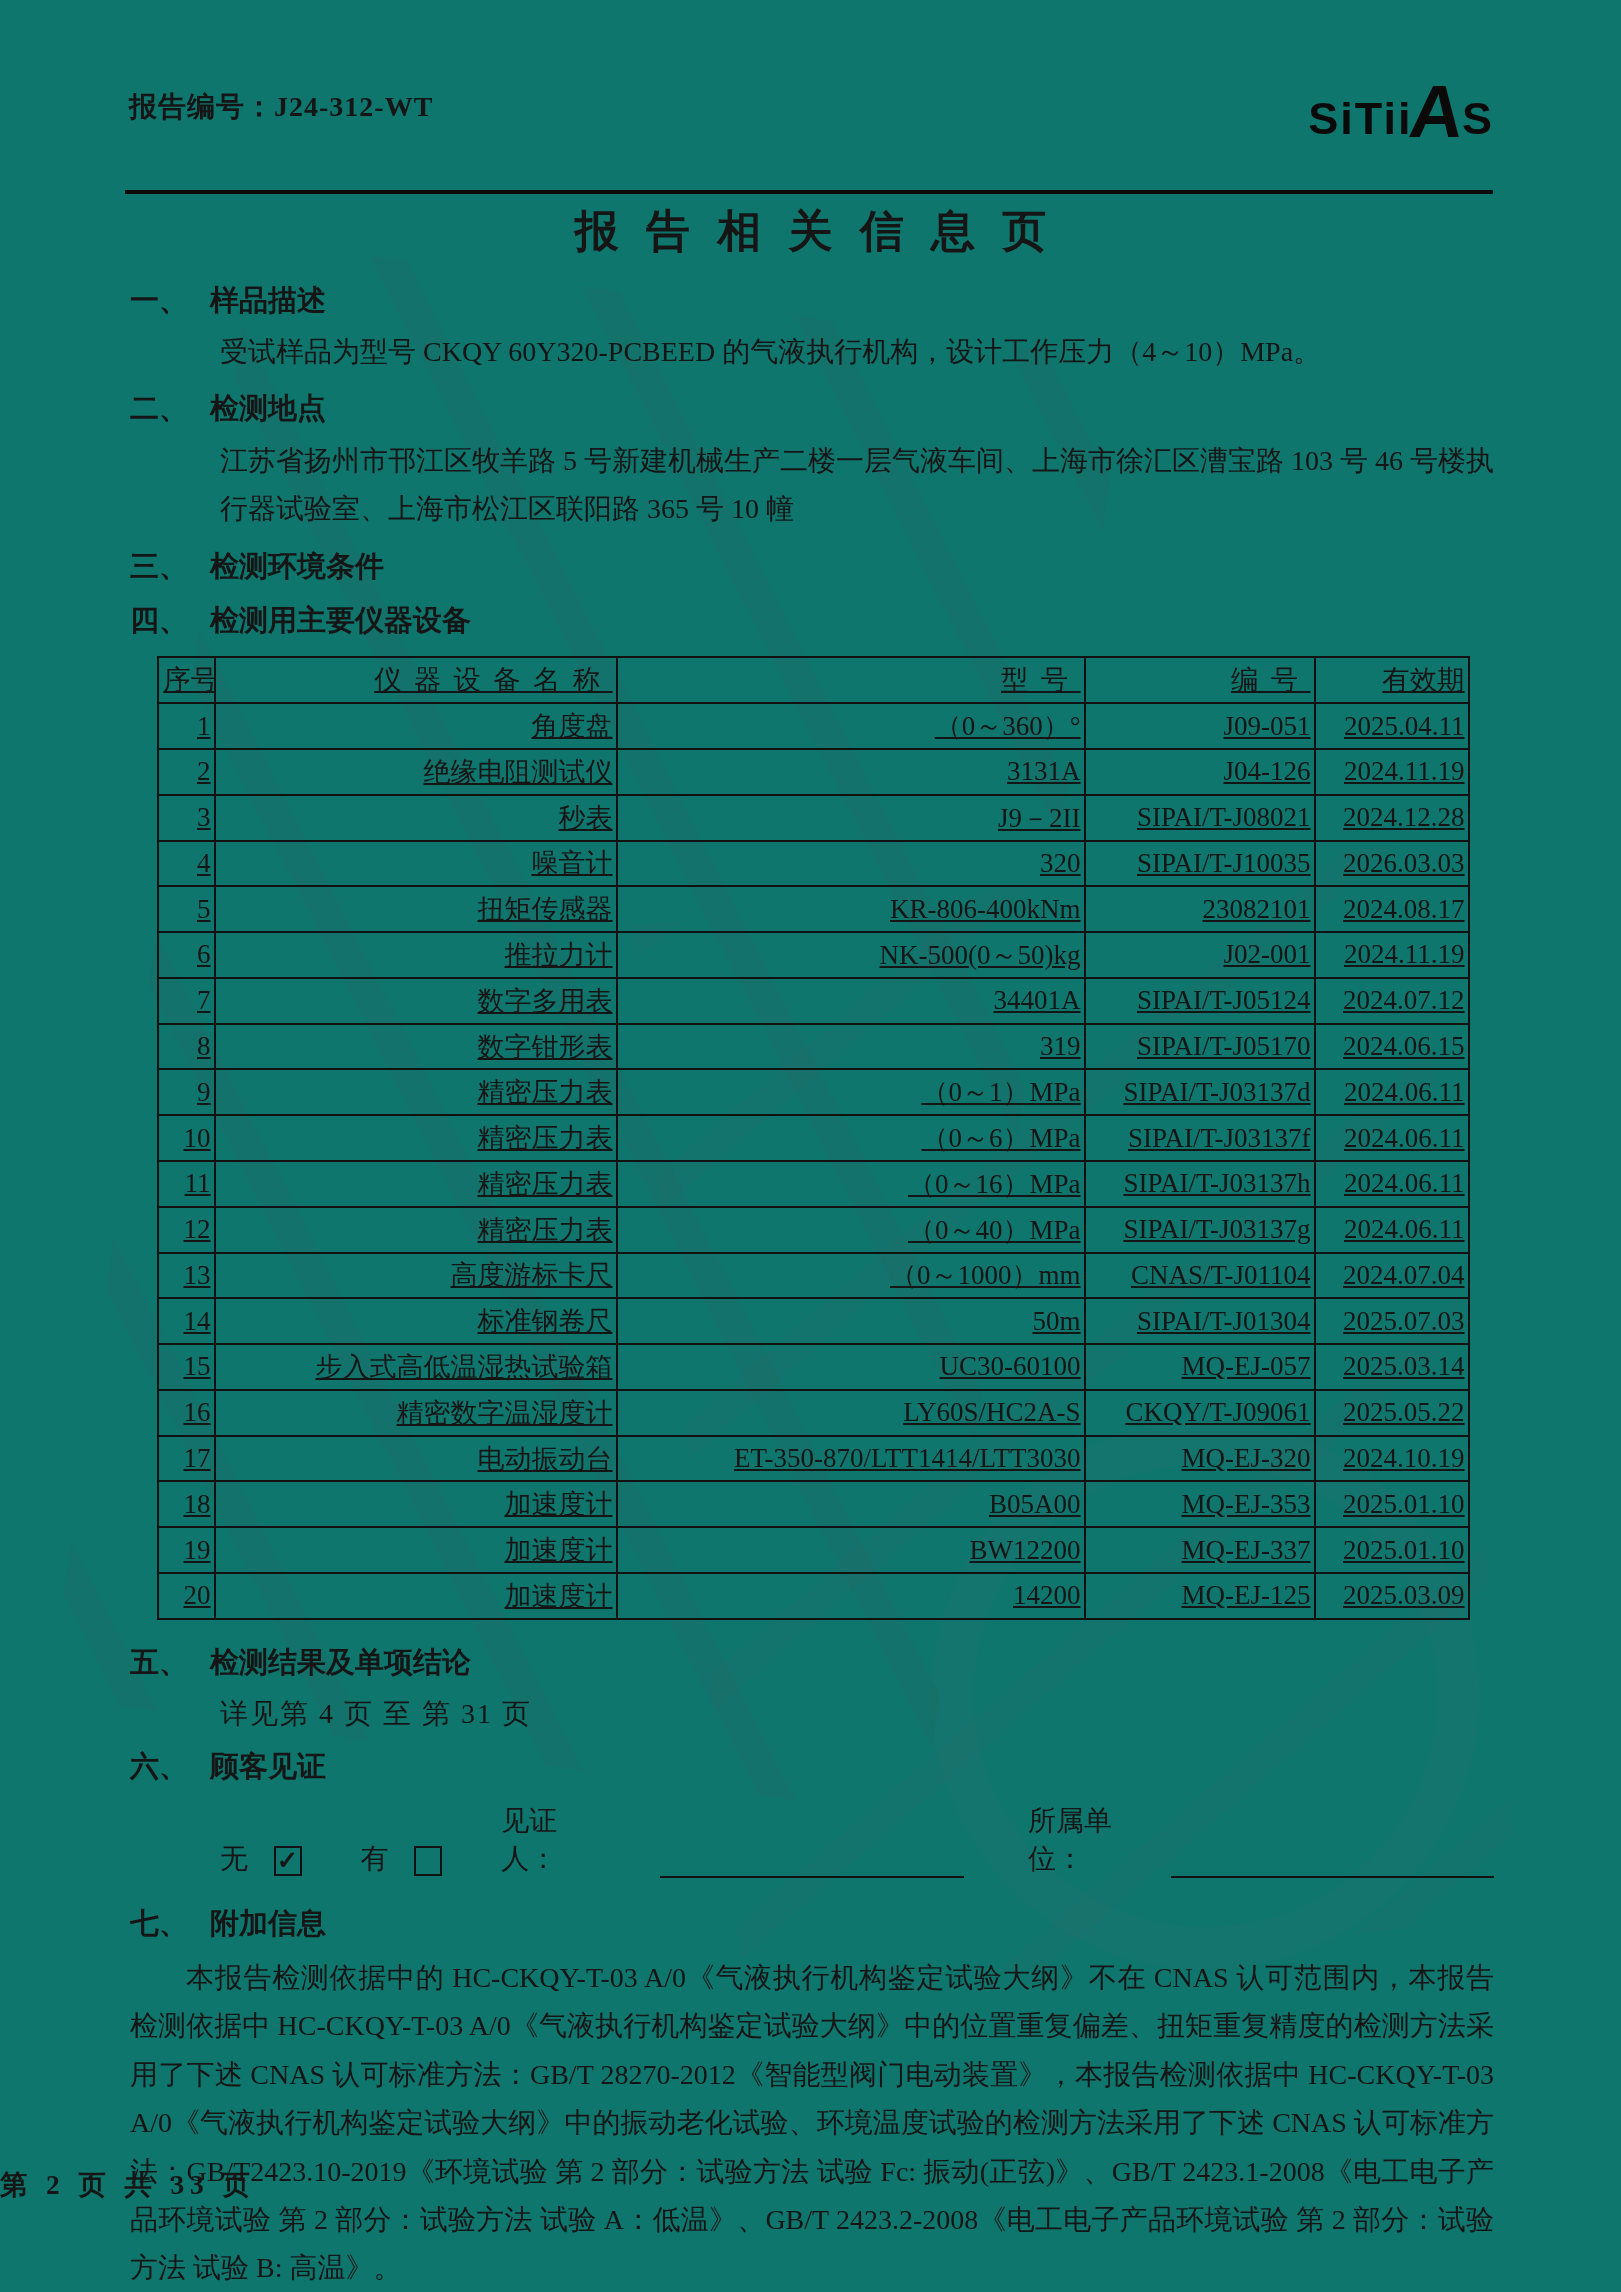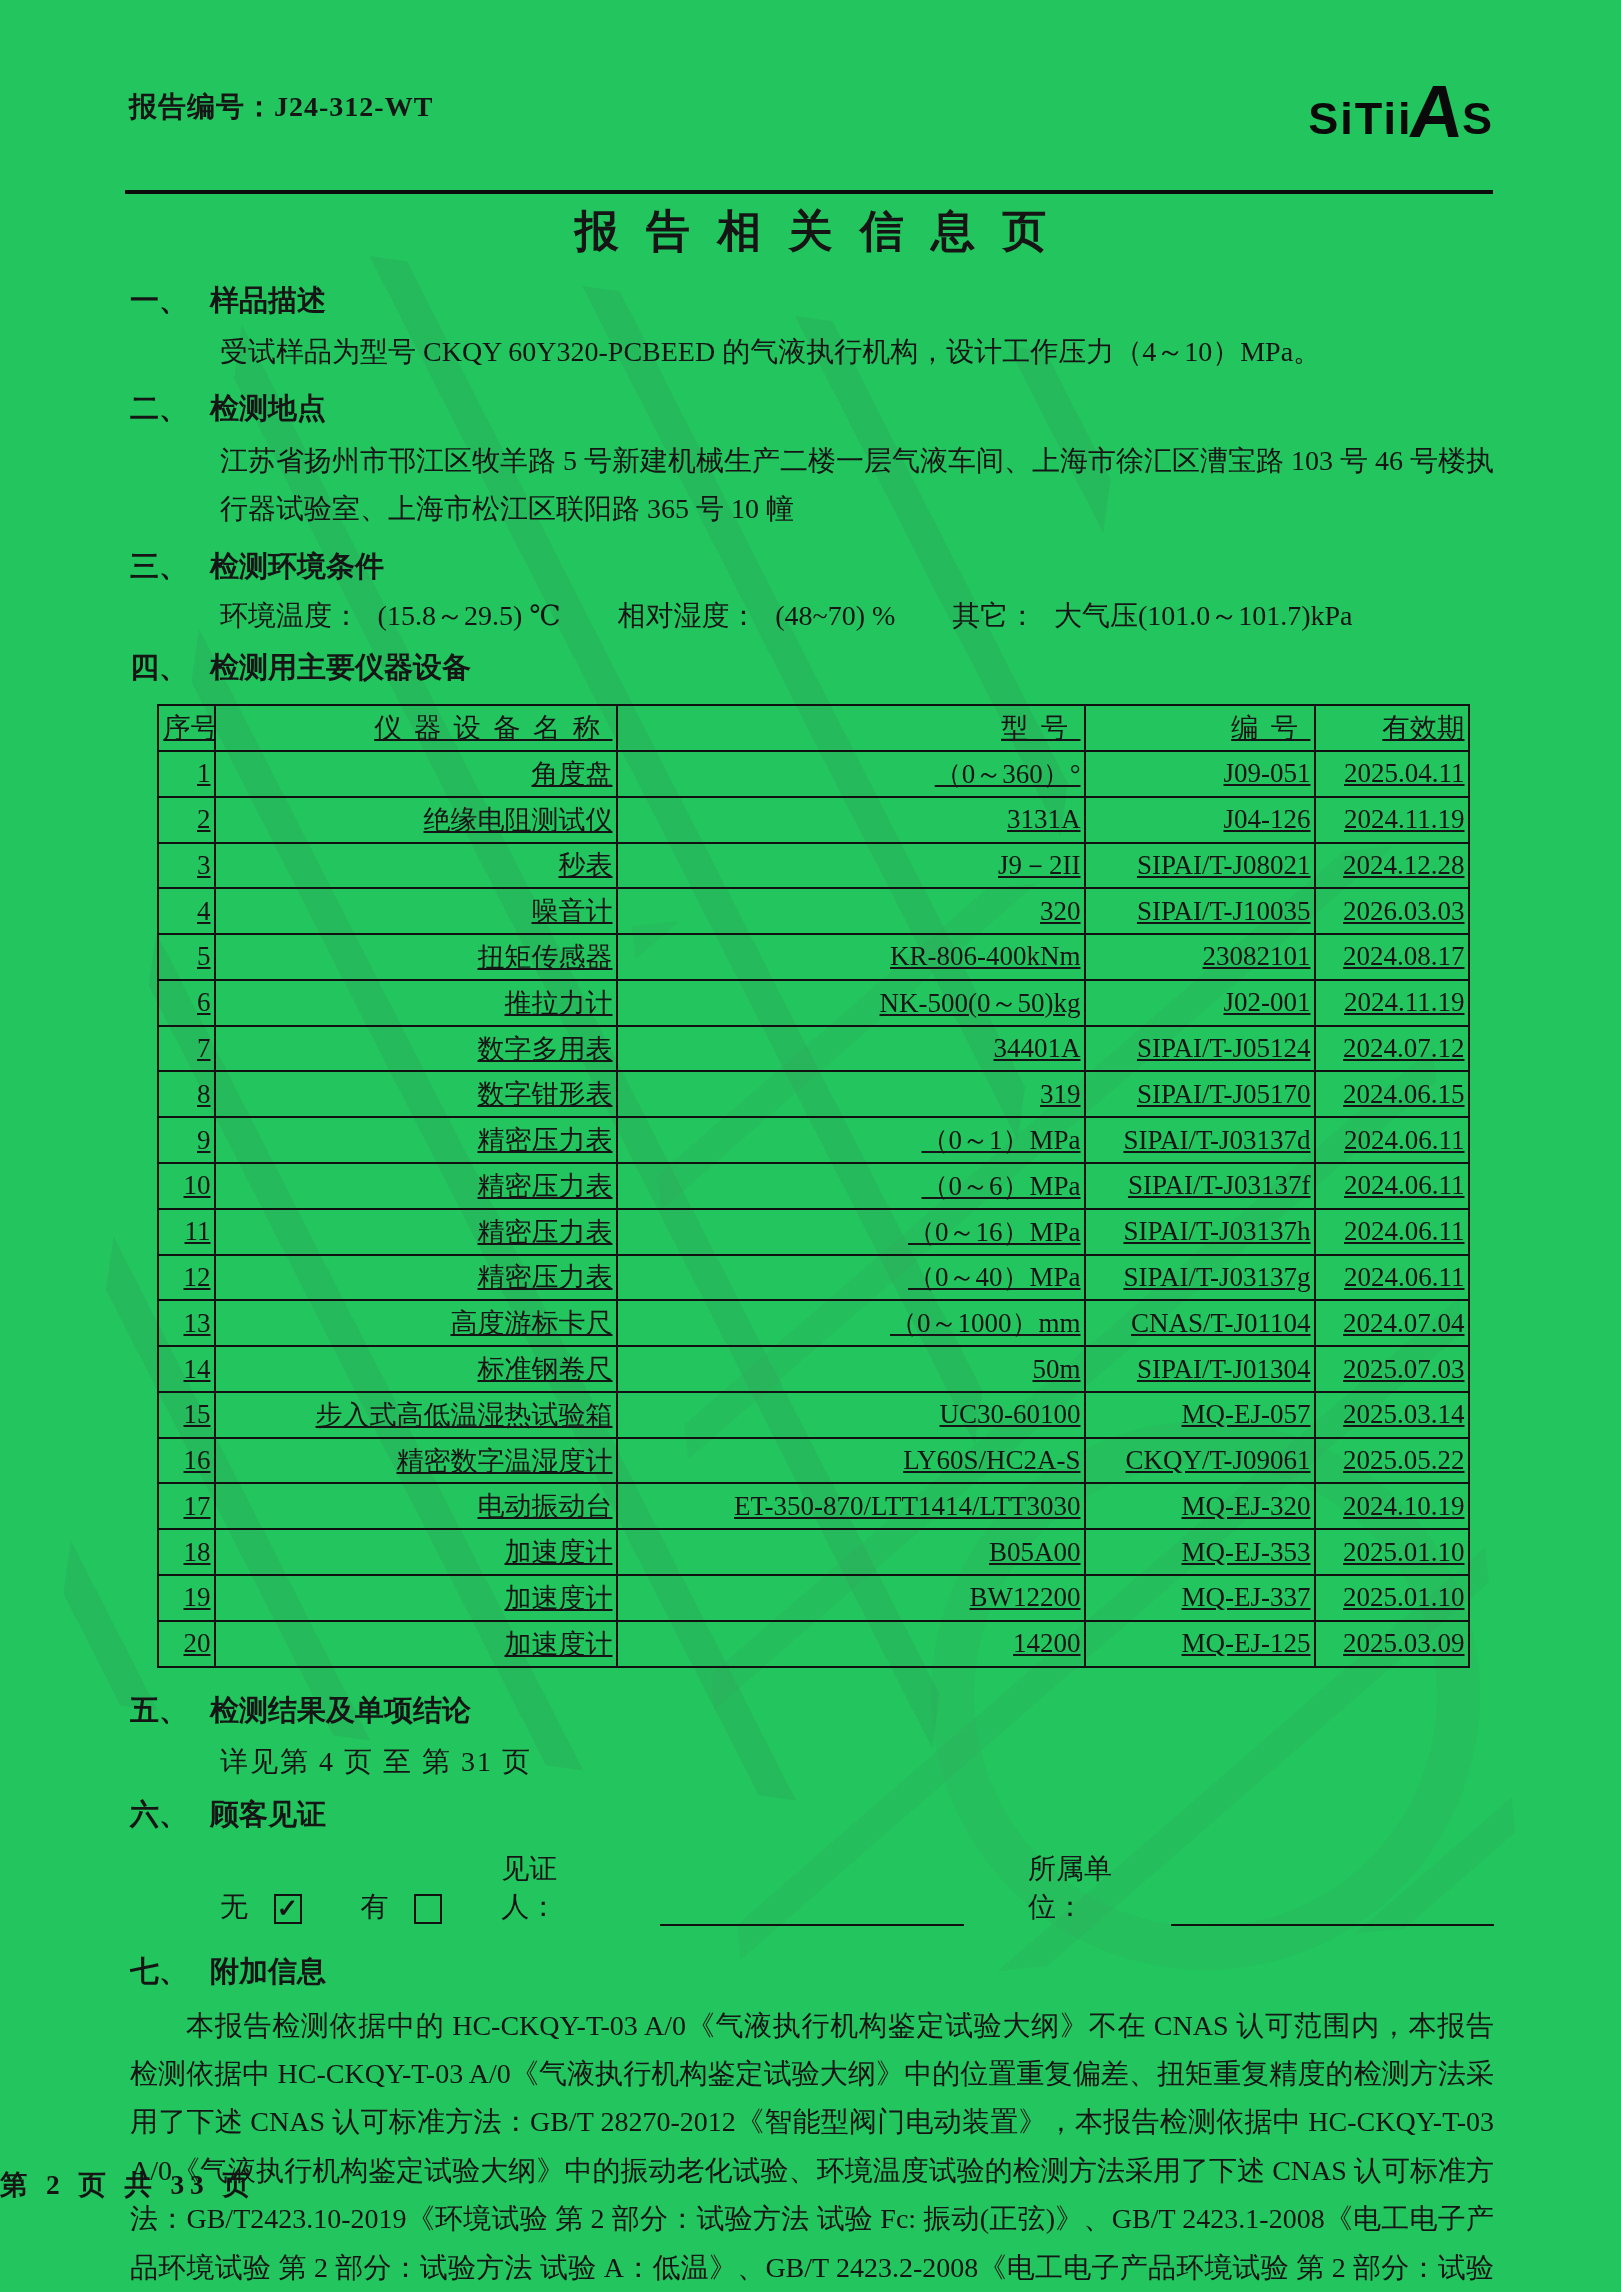--- a/index.html
+++ b/index.html
@@ -1,19 +1,19 @@
 <!DOCTYPE html>
 <html><head>
 <meta charset="utf-8">
 <style>
   * { margin:0; padding:0; box-sizing:border-box; }
   html,body { background:#9a9a9a; }
   .page {
     position:relative; width:1621px; height:2293px;
-    background:#22c55e; margin:0 auto; overflow:hidden;
+    background:#0f766e; margin:0 auto; overflow:hidden;
     font-family:"Liberation Serif","DejaVu Serif",serif; color:#151515;
   }
   
   .wm { position:absolute; pointer-events:none; opacity:.08; }
   .wm-stripes {
     top:294px; left:147px; width:882px; height:1470px;
     background:repeating-linear-gradient(55deg, transparent 0 59px, #444 59px 90px, transparent 90px 176px);
     transform:rotate(8deg);
   }
   .wm-stripes2 {
@@ -120,28 +120,20 @@
 
     <div class="sec-head">
       <span class="sec-no">二、</span>
       <span>检测地点</span>
     </div>
     <div class="indent2">江苏省扬州市邗江区牧羊路 5 号新建机械生产二楼一层气液车间、上海市徐汇区漕宝路 103 号 46 号楼执行器试验室、上海市松江区联阳路 365 号 10 幢</div>
 
     <div class="sec-head">
       <span class="sec-no">三、</span>
       <span>检测环境条件</span>
-    </div>
-    <div class="env-line">
-      <span class="lbl first">环境温度：</span>
-      <span class="val">(15.8～29.5) ℃</span>
-      <span class="lbl">相对湿度：</span>
-      <span class="val">(48~70) %</span>
-      <span class="lbl">其它：</span>
-      <span class="val">大气压(101.0～101.7)kPa</span>
     </div>
 
     <div class="sec-head">
       <span class="sec-no">四、</span>
       <span>检测用主要仪器设备</span>
     </div>
 
     <table class="equip">
       <colgroup>
         <col style="width:57px">

